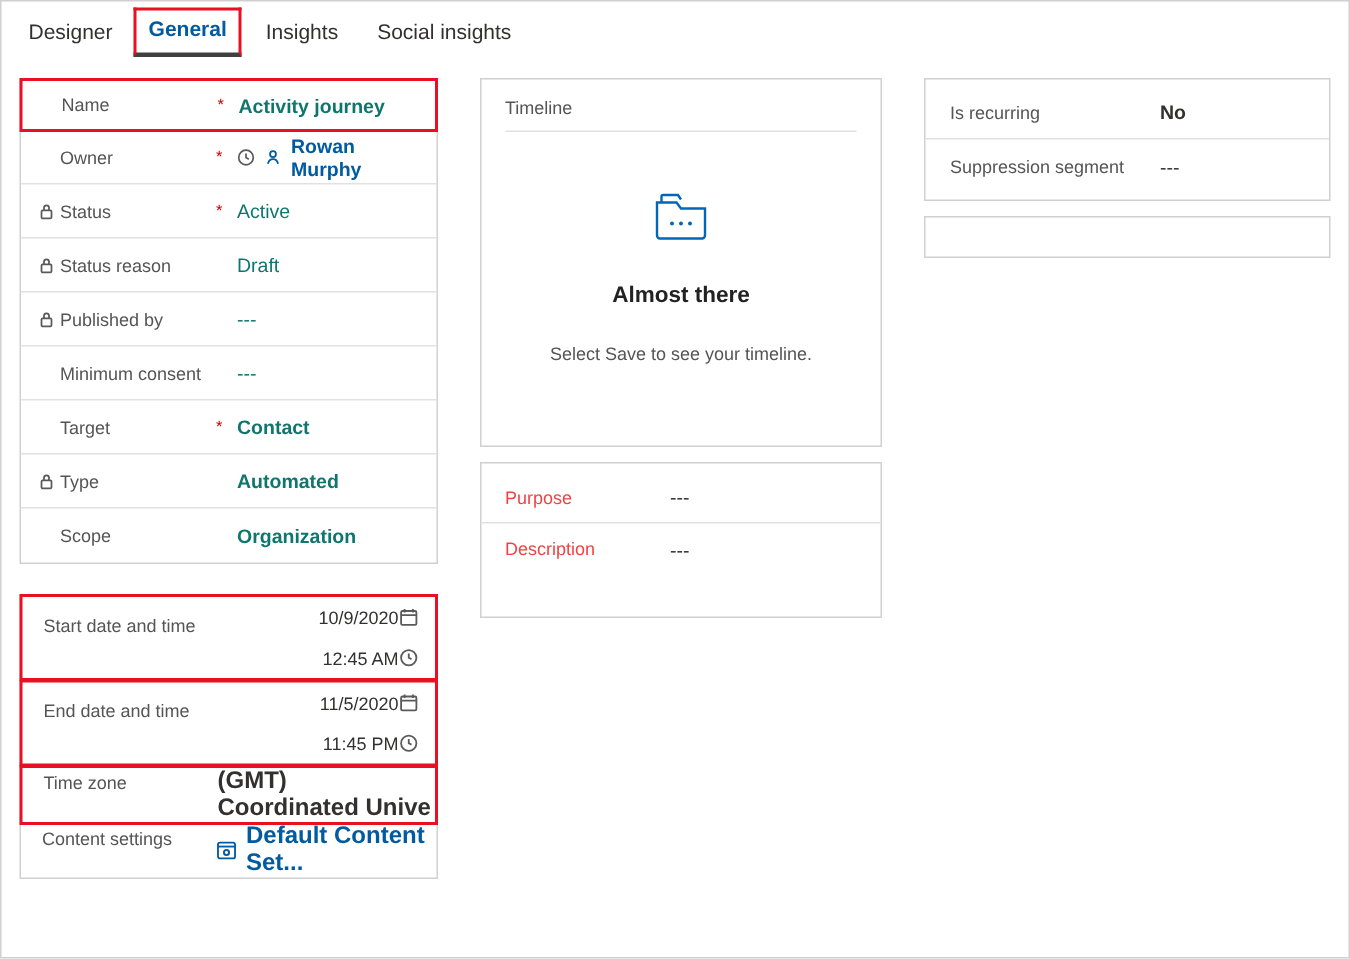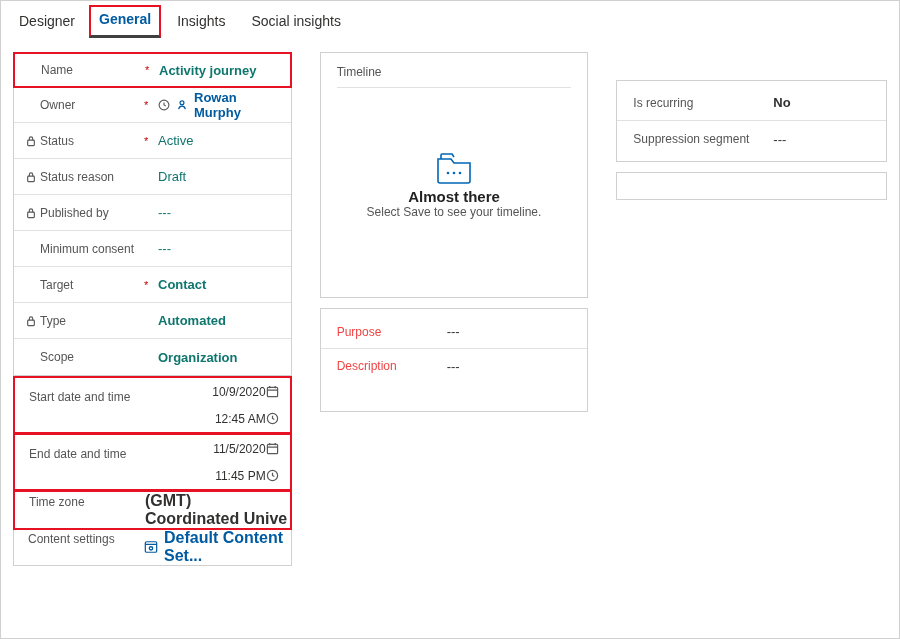--- a/index.html
+++ b/index.html
@@ -37,21 +37,21 @@
       margin-left: -2px;
       margin-top: -2px;
       padding: 4px 8px 3px 8px;
     }
     .content {
       display: flex;
       gap: 28px;
       padding: 14px 12px 10px 12px;
     }
     .col { display: flex; flex-direction: column; }
-    .col-left { width: 280px; }
+    .col-left { width: 280px; gap: 20px; }
     .col-mid { width: 270px; gap: 10px; }
     .col-right { width: 272px; gap: 10px; }
 
     .panel {
       border: 1px solid #d0d0d0;
       padding: 0;
     }
 
     .row {
       display: flex;
@@ -158,21 +158,21 @@
       color: #555;
       border-bottom: 1px solid #e1e1e1;
       padding-bottom: 8px;
     }
     .timeline-center {
       flex: 1;
       display: flex;
       flex-direction: column;
       align-items: center;
       justify-content: center;
-      gap: 0;
+      gap: 24px;
       text-align: center;
     }
     .timeline-center .heading {
       font-weight: 600;
       font-size: 15px;
       color: #222;
     }
     .timeline-center .subtext {
       font-size: 12px;
       color: #555;
@@ -189,21 +189,20 @@
       border-bottom: 1px solid #e1e1e1;
       padding: 0 16px;
     }
     .meta-row:last-child { border-bottom: none; }
     .meta-row .mlabel { width: 110px; color: #ef4444; font-size: 12px; }
     .meta-row .mval { flex: 1; font-size: 13px; }
 
     .right-panel {
       border: 1px solid #d0d0d0;
       padding: 4px 0 4px 0;
-      margin-top: 28px;
     }
     .right-row {
       display: flex;
       align-items: center;
       min-height: 36px;
       border-bottom: 1px solid #e1e1e1;
       padding: 0 16px;
     }
     .right-row:last-child { border-bottom: none; }
     .right-row .rlabel { width: 140px; color: #555; font-size: 12px; }

